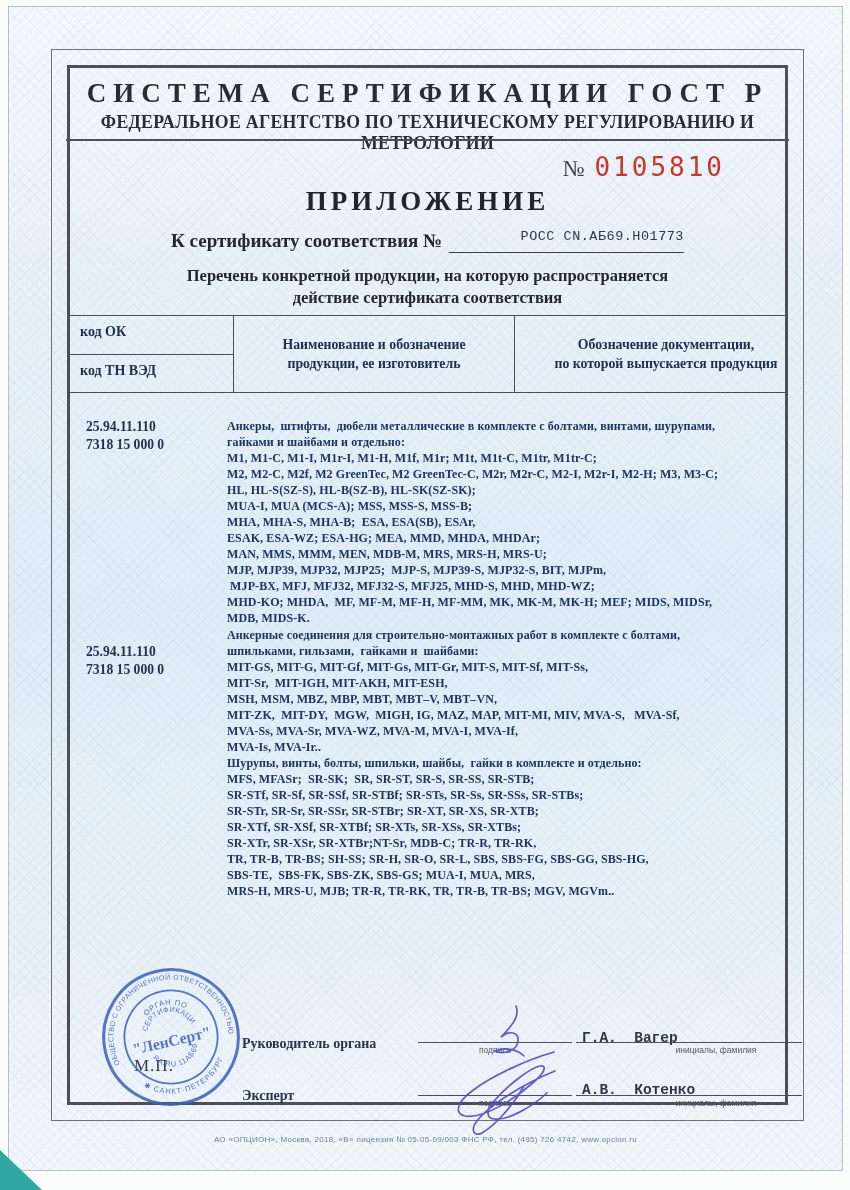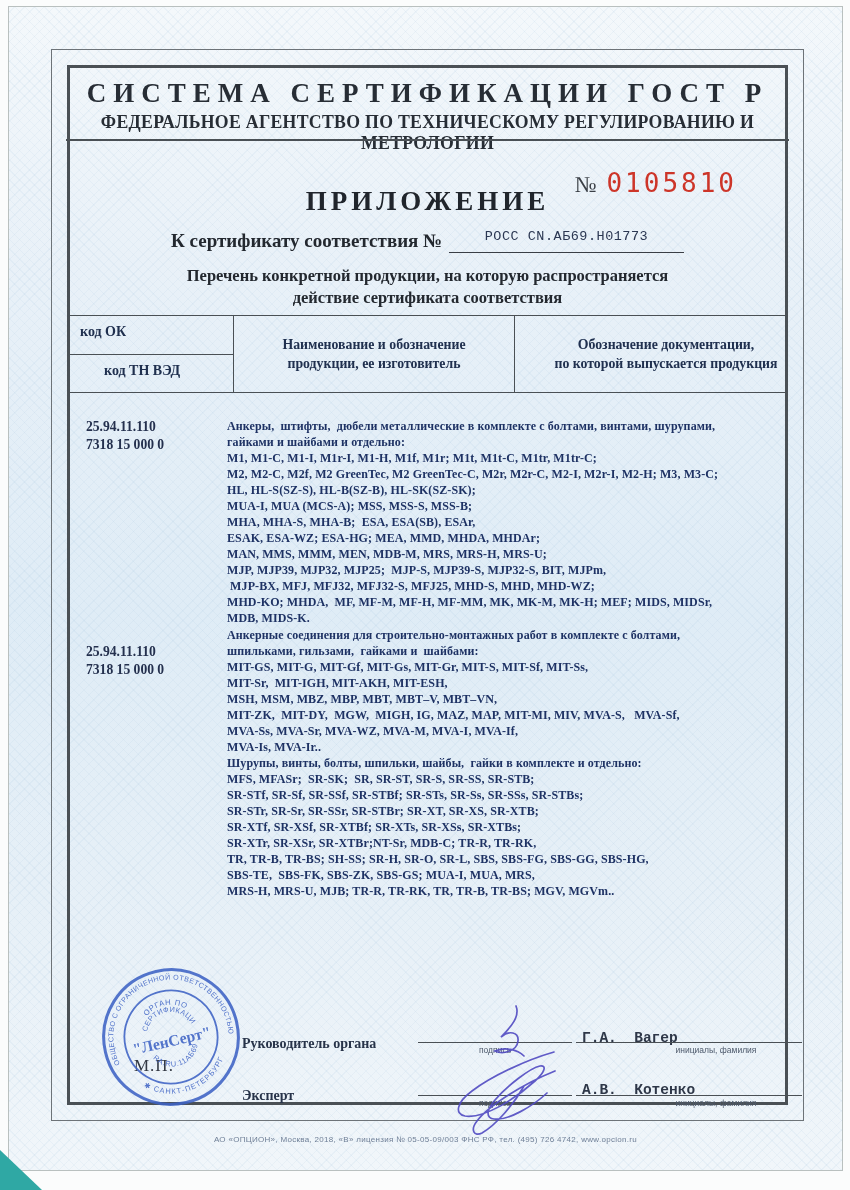--- a/index.html
+++ b/index.html
@@ -34,38 +34,38 @@
   .agency-title {
     position:absolute; top:44px; left:0; right:0; text-align:center;
     font-size:18.5px; font-weight:bold; letter-spacing:0.3px; color:#272d35;
     transform:scaleX(.96);
   }
   .header-rule {
     position:absolute; top:71px; left:-4px; right:-4px;
     border-top:2px solid #4a5055;
   }
   .doc-number {
-    position:absolute; top:84px; right:48px; white-space:nowrap;margin-top:16px;
+    position:absolute; top:84px; right:60px; white-space:nowrap;
   }
   .doc-number .no { font-size:23px; color:#3a3f46; margin-right:10px; }
   .doc-number .digits {
     font-family:"DejaVu Sans Mono", monospace;
     font-size:26px; color:#cd3529; letter-spacing:3px;
   }
   .main-title {
     position:absolute; top:118px; left:0; right:0; text-align:center;
     font-size:27px; font-weight:bold; letter-spacing:4px; color:#20252c;
   }
   .cert-line {
     position:absolute; top:162px; left:0; right:0; text-align:center;
     font-size:19px; font-weight:bold; color:#23282f; white-space:nowrap;
   }
   .cert-value {
     display:inline-block; border-bottom:1.5px solid #3a3f46; min-width:235px;
-    margin-left:2px; text-align:center; vertical-align:baseline;
+    margin-left:2px; text-align:right; vertical-align:baseline;
   }
   .cert-value-text {
     display:inline-block; transform:translateY(-7px);
     font-family:"Liberation Mono", monospace; font-weight:normal;
     font-size:13.5px; color:#2b3752; letter-spacing:0.5px;
   }
   .subtitle1, .subtitle2 {
     position:absolute; left:0; right:0; text-align:center;
     font-size:16.5px; font-weight:bold; color:#23282f;
   }
@@ -73,21 +73,21 @@
   .subtitle2 { top:220px; }
 
   .spec-table { position:absolute; top:247px; left:0; width:100%; height:78px;
     border-top:1.5px solid #4a5055; border-bottom:1.5px solid #4a5055; box-sizing:border-box; }
   .col-line { position:absolute; top:0; bottom:0; border-left:1.5px solid #4a5055; }
   .col-line.c1 { left:163px; }
   .col-line.c2 { left:444px; }
   .code-div { position:absolute; left:0; width:163px; top:38px; border-top:1.5px solid #4a5055; }
   .cell { position:absolute; font-weight:bold; color:#20304f; font-size:14px; }
   .cell.code-top { left:10px; top:8px; }
-  .cell.code-bottom { left:10px; top:47px;margin-left:24px; }
+  .cell.code-bottom { left:10px; top:47px; }
   .cell.center2 { text-align:center; font-size:13.8px; line-height:19px; top:19px; }
   .cell.prod-h { left:170px; width:268px; }
   .cell.docs-h { left:451px; width:290px; }
 
   .body-block { position:absolute; top:350px; left:0; right:6px; }
   .row { display:flex; }
   .codes-col { width:157px; box-sizing:border-box; padding-left:16px; flex:none;
     font-weight:bold; color:#24304e; font-size:13.6px; line-height:18px; }
   .text-col { flex:1; min-width:0; }
   .pline, .mline {

